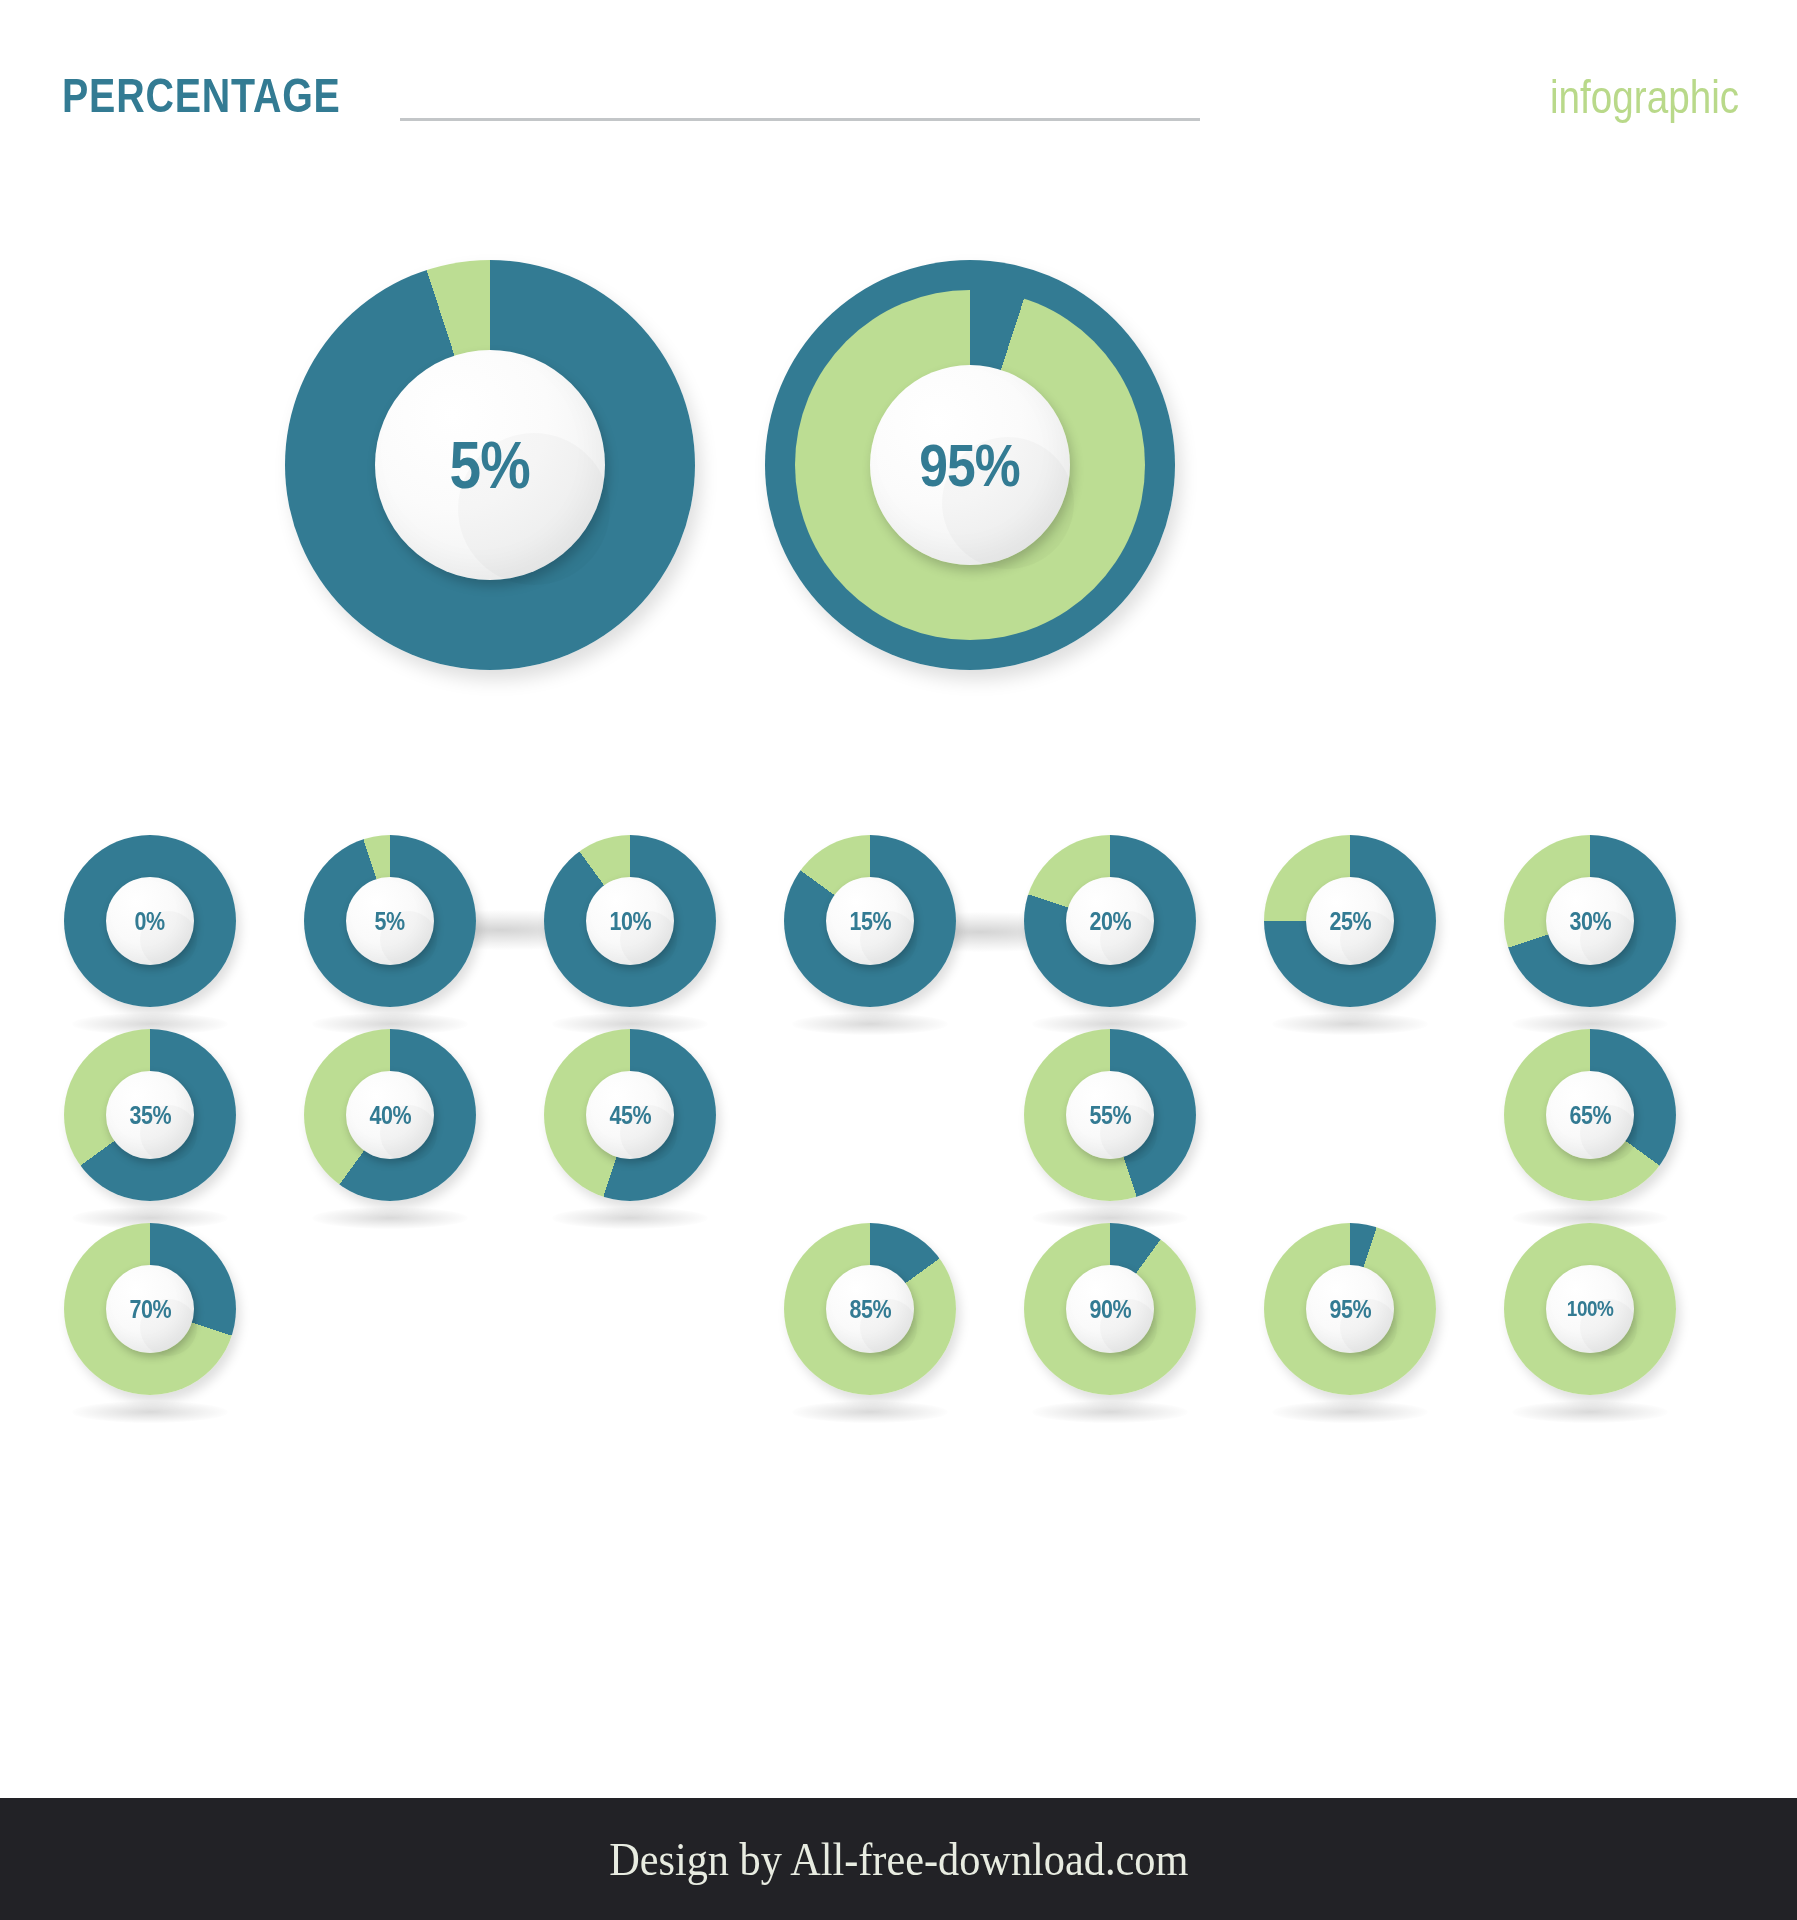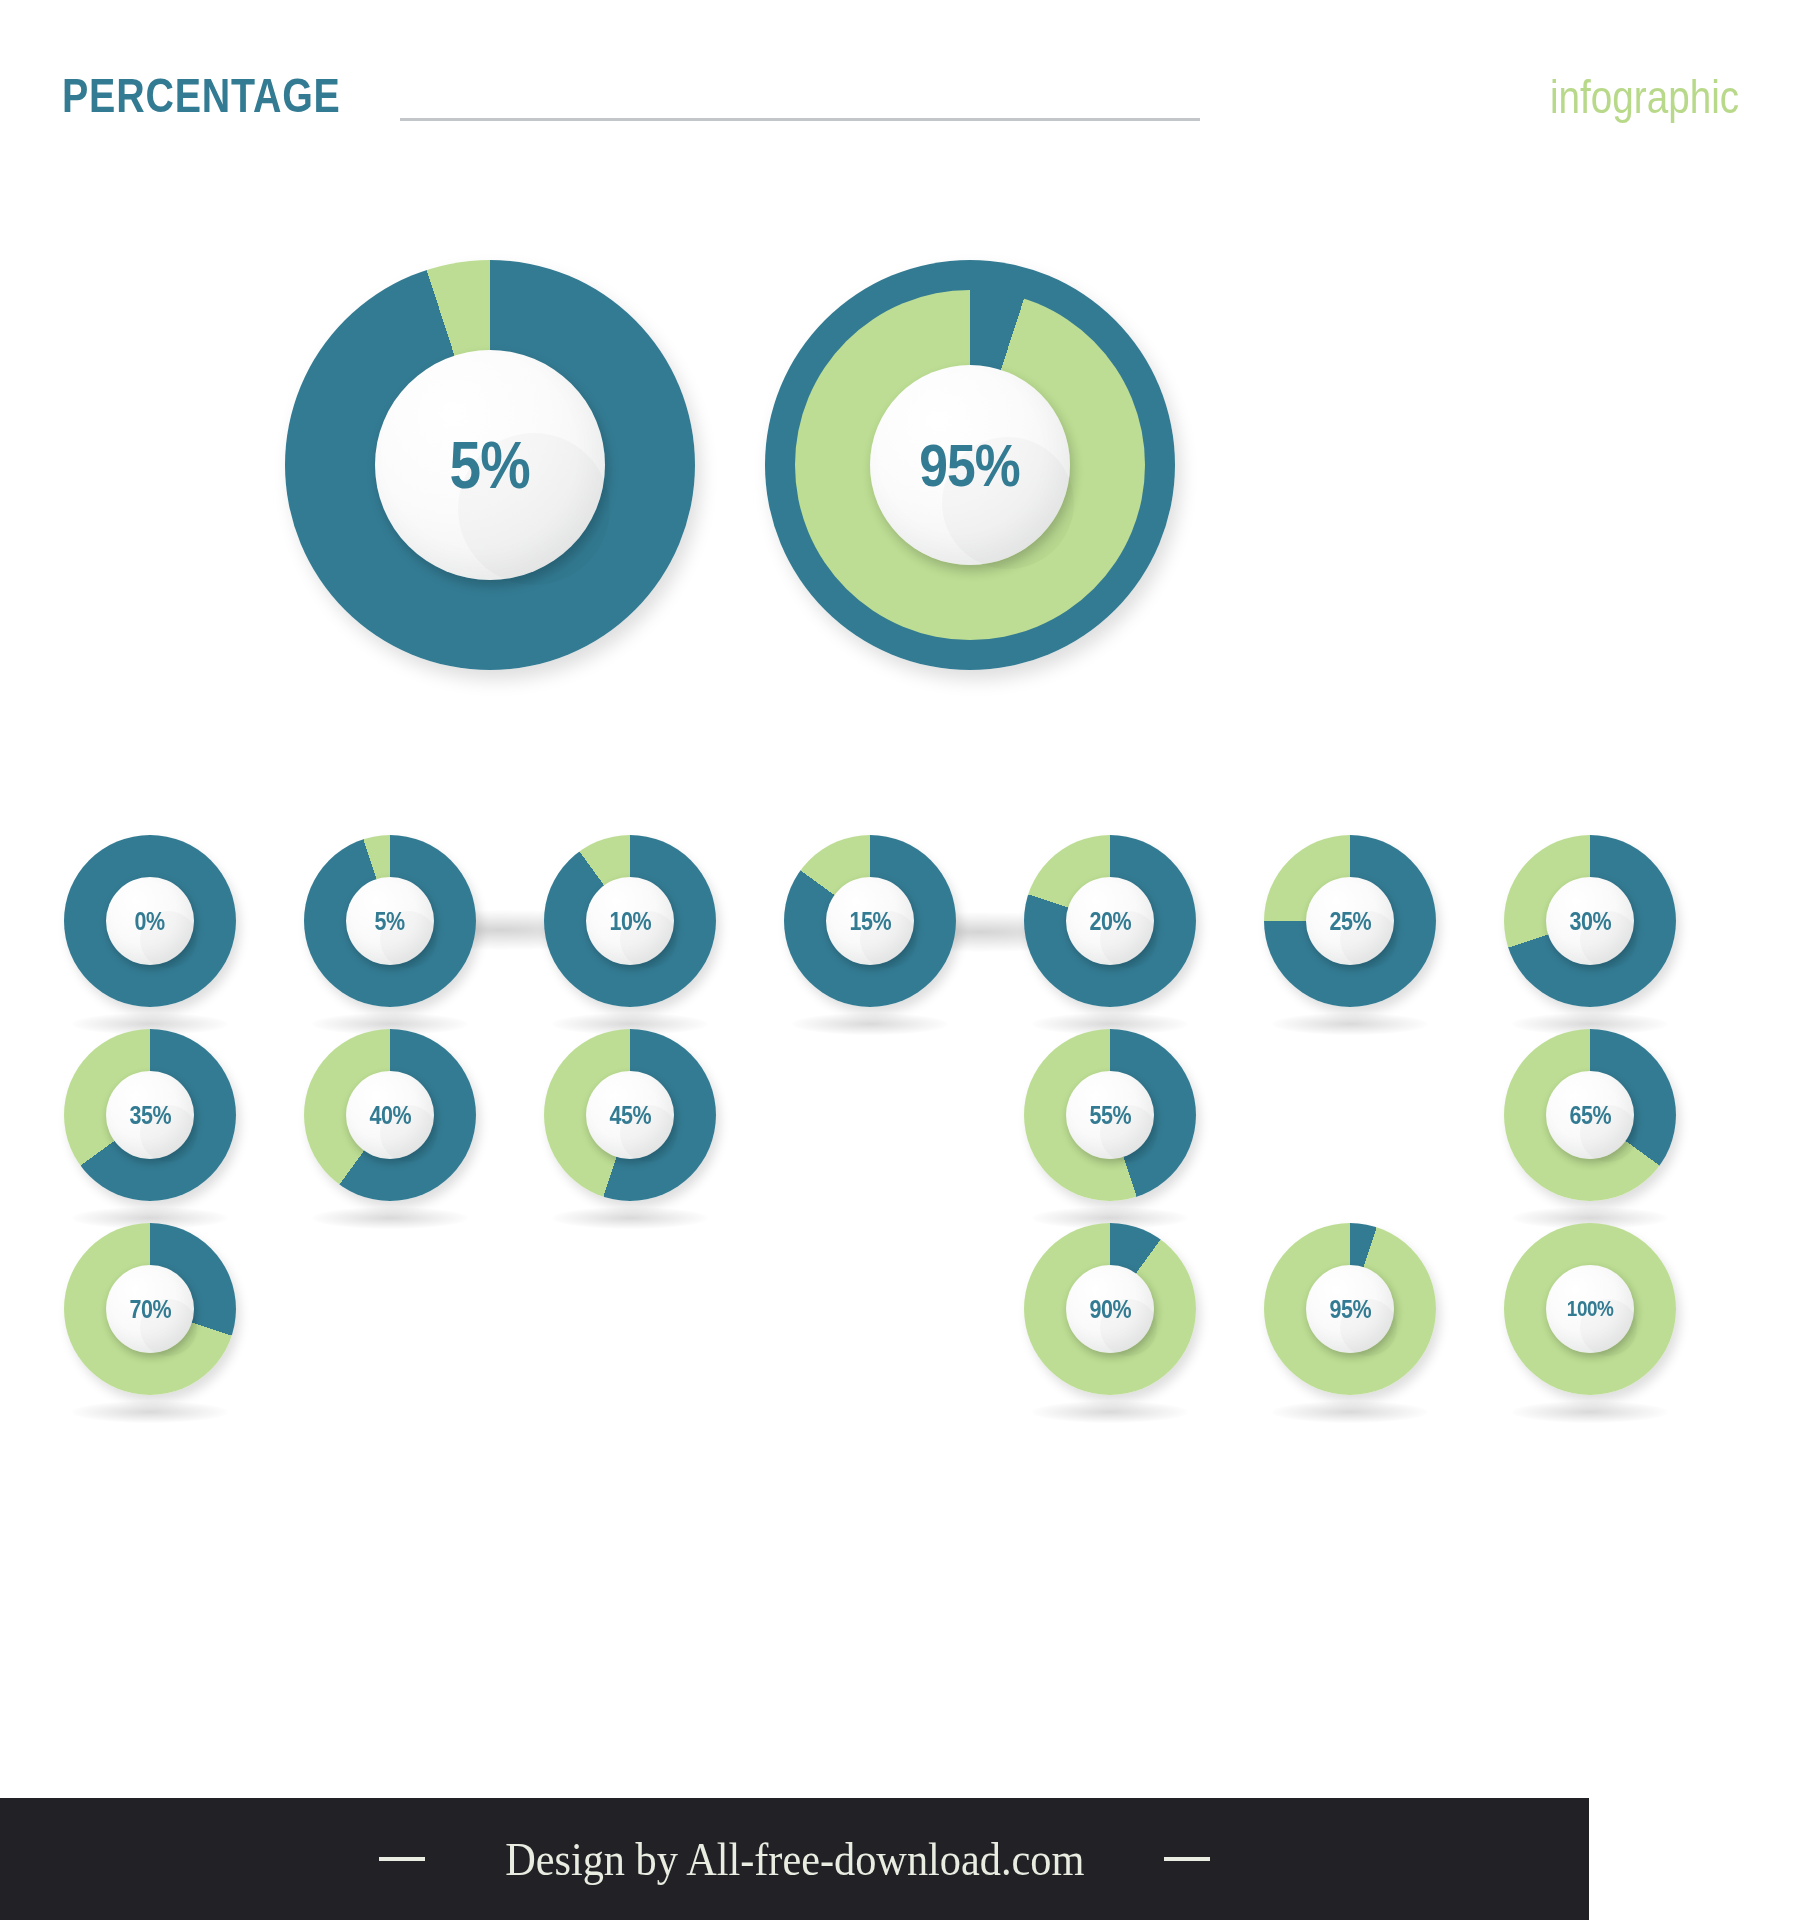--- a/index.html
+++ b/index.html
@@ -164,24 +164,25 @@
     left:8px;top:178px;
     width:156px;height:22px;
     border-radius:50%;
     background:radial-gradient(ellipse at center, rgba(0,0,0,0.15) 0%, rgba(0,0,0,0.05) 48%, rgba(0,0,0,0) 74%);
   }
 
   
   .footer{
     position:absolute;
     left:0;bottom:0;
-    width:1589px;height:122px;
+    width:1797px;height:122px;
     background:#222226;
     display:flex;align-items:center;justify-content:center;
     gap:48px;
+    flex-direction:column;
   }
   .footer-dash{
     width:46px;height:4px;background:#e8ece1;
   }
   .footer-text{
     color:#e8ece1;
     font-size:47px;
     font-family:"Liberation Serif", serif;
     font-weight:400;
     transform:scaleX(0.9);
@@ -325,20 +326,28 @@
     </div>
     <div class="grid-row">
       <div class="cell" style="left: 64px; top: 0px;">
         <div class="s-shadow"></div>
         <div class="s-disc"></div>
         <div class="s-pie" style="background: conic-gradient(rgb(51, 123, 147) 0deg, rgb(51, 123, 147) 108deg, rgb(188, 221, 147) 108deg, rgb(188, 221, 147) 360deg);"></div>
         <div class="s-inner">
           <span class="s-label">70%</span>
         </div>
       </div>
+      <div class="cell" style="left: 784px; top: 0px;">
+        <div class="s-shadow"></div>
+        <div class="s-disc"></div>
+        <div class="s-pie" style="background: conic-gradient(rgb(51, 123, 147) 0deg, rgb(51, 123, 147) 54deg, rgb(188, 221, 147) 54deg, rgb(188, 221, 147) 360deg);"></div>
+        <div class="s-inner">
+          <span class="s-label">85%</span>
+        </div>
+      </div>
       <div class="cell" style="left: 1024px; top: 0px;">
         <div class="s-shadow"></div>
         <div class="s-disc"></div>
         <div class="s-pie" style="background: conic-gradient(rgb(51, 123, 147) 0deg, rgb(51, 123, 147) 36deg, rgb(188, 221, 147) 36deg, rgb(188, 221, 147) 360deg);"></div>
         <div class="s-inner">
           <span class="s-label">90%</span>
         </div>
       </div>
       <div class="cell" style="left: 1264px; top: 0px;">
         <div class="s-shadow"></div>

